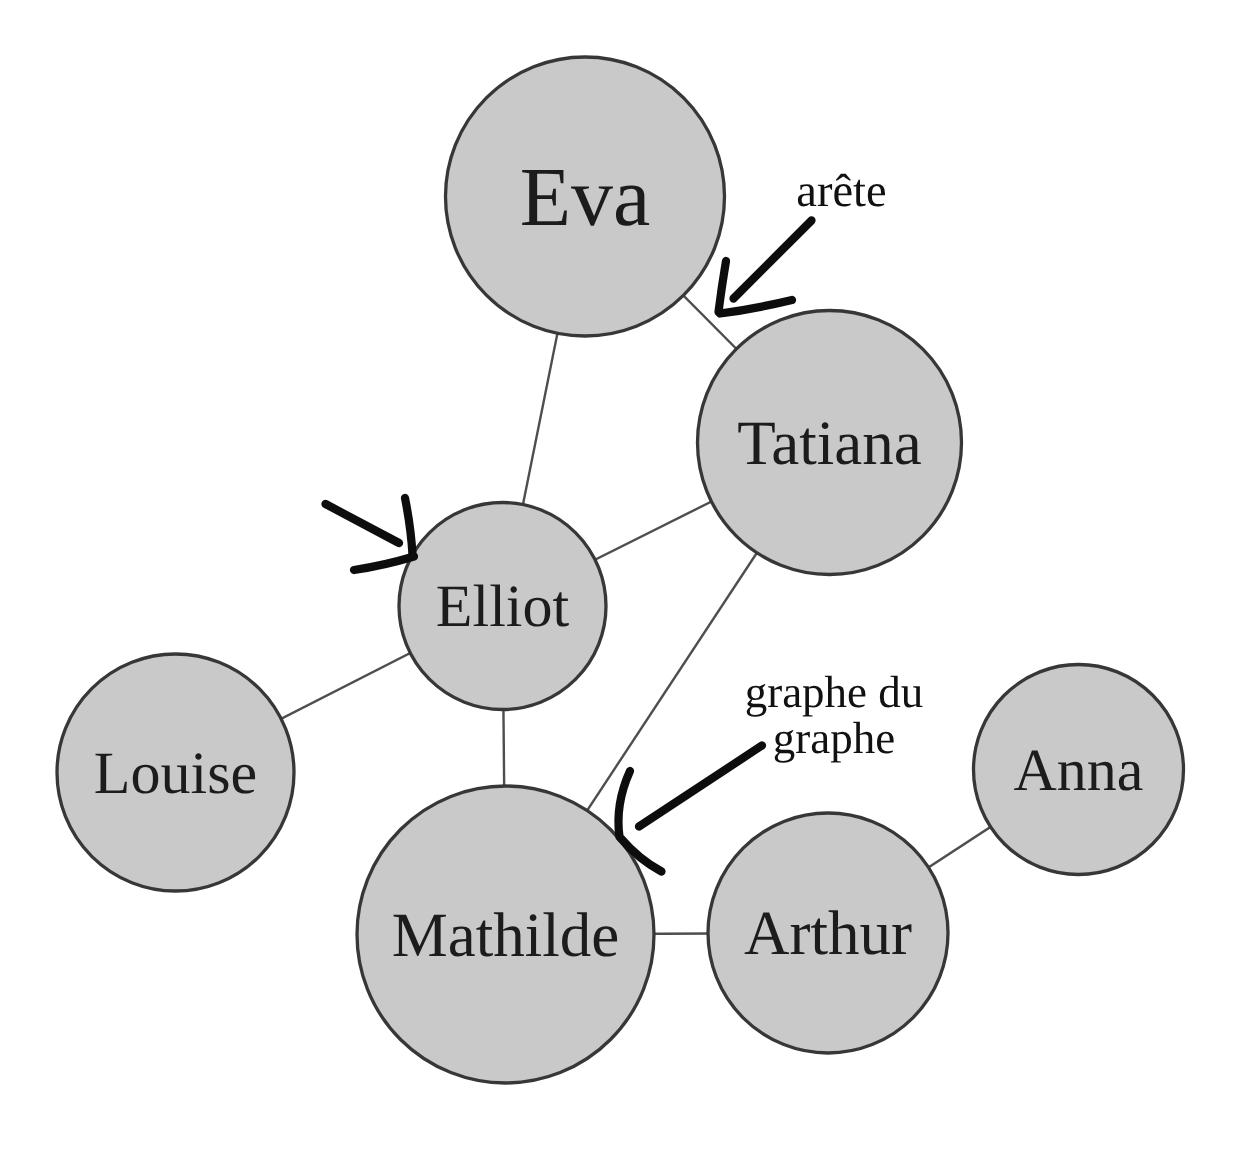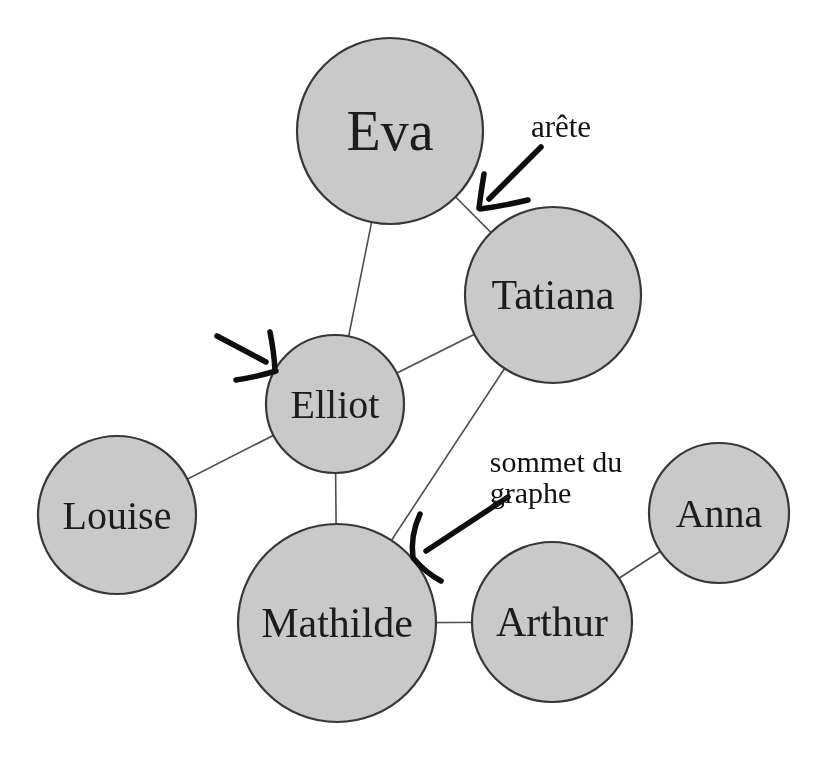--- a/index.html
+++ b/index.html
@@ -39,21 +39,21 @@
     stroke: var(--arrow-color, #0d0d0d);
     stroke-width: 5.5;
     stroke-linecap: round;
     stroke-linejoin: round;
   }
   .annotation {
     position: absolute;
     transform: translate(-50%, -50%);
     color: var(--annotation-color, #111111);
     white-space: nowrap;
-    text-align: left;
+    text-align: center;
   }
   .annotation.size-arete  { font-size: 31px; }
   .annotation.size-sommet { font-size: 32px; }
   .annotation.size-centre { font-size: 30px; line-height: 31px; }
 </style>
 </head>
 <body>
 
 <div class="stage">
 
@@ -88,17 +88,17 @@
       <path d="M236,380 Q256,377 276,371" class="arrow"></path>
       <path d="M508,497 L426,551" class="arrow"></path>
       <path d="M420,514 Q410,536 413,558" class="arrow"></path>
       <path d="M414,559 Q426,573 441,581" class="arrow"></path>
     </svg>
 
   <div class="annotation size-arete" style="left: 561px; top: 127px;">arête</div>
 
 
   <div class="annotation size-centre" style="left: 556px; top: 477px;">
-    <div>sommet du</div>
+    <div>graphe du</div>
     <div>graphe</div>
   </div>
 
 </div>
 
 </body></html>

